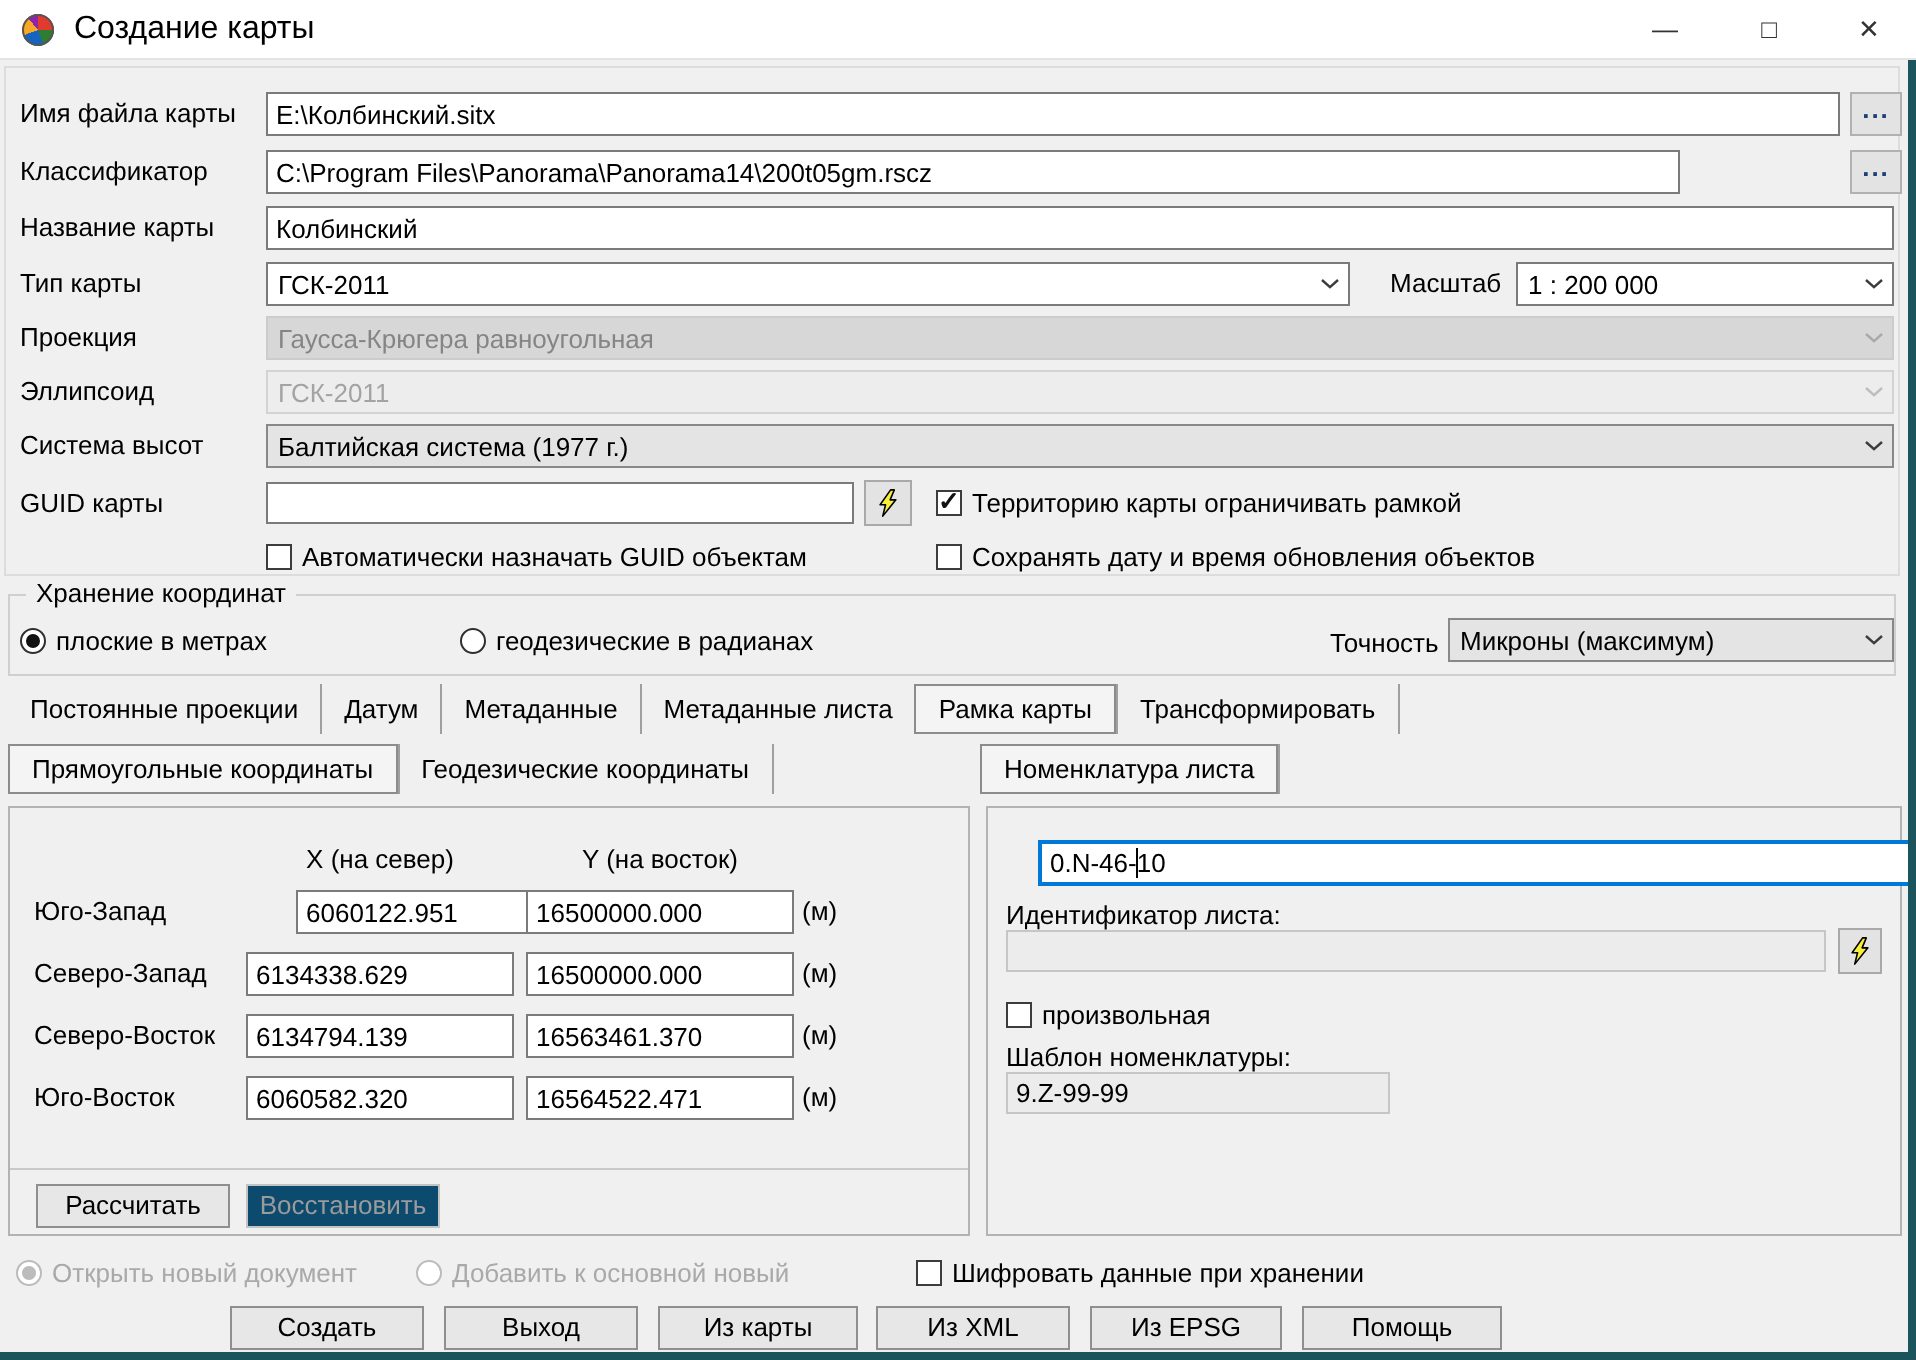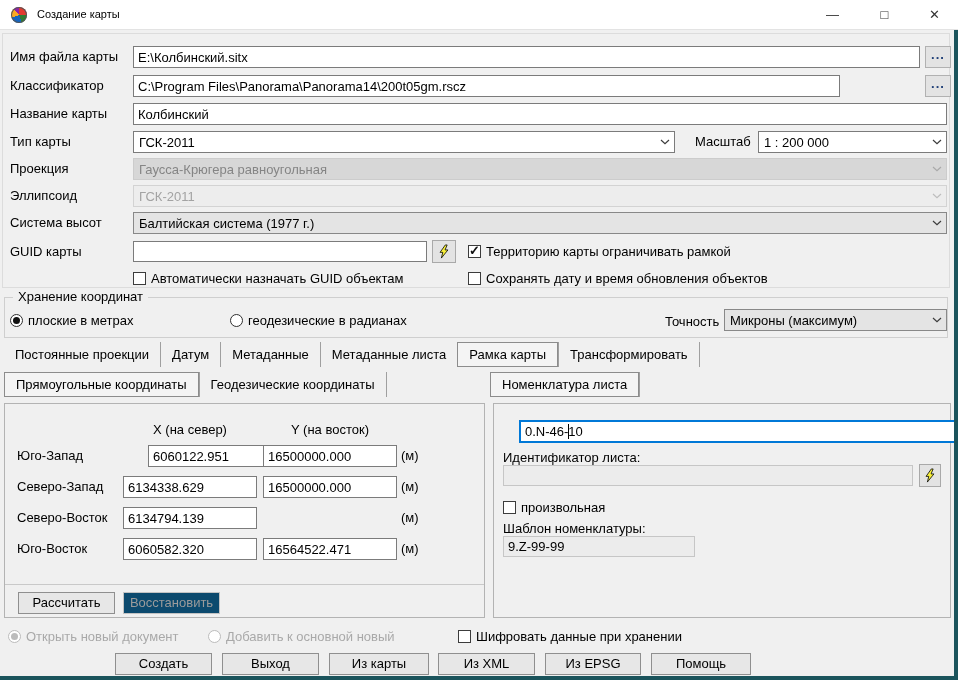--- a/index.html
+++ b/index.html
@@ -4,21 +4,21 @@
 <style>
   html,body{margin:0;padding:0;background:#cfcfcf;}
   #window{position:relative;width:958px;height:680px;background:#f0f0f0;
     font-family:"Liberation Sans",sans-serif;font-size:13px;color:#000;overflow:hidden;}
   
   .titlebar{position:absolute;top:0;left:0;width:958px;height:30px;background:#ffffff;
     border-bottom:1px solid #e3e3e3;box-sizing:border-box;}
   .app-icon{position:absolute;left:11px;top:7px;width:16px;height:16px;border-radius:50%;
     background:conic-gradient(#e23a2e 0 90deg,#2e7d32 90deg 160deg,#1565c0 160deg 250deg,#f9a825 250deg 320deg,#8e24aa 320deg 360deg);
     box-shadow:inset 0 0 0 1px #555;}
-  .title-text{position:absolute;left:37px;top:0;line-height:29px;font-size:11px;}
+  .title-text{position:absolute;left:37px;top:0;line-height:29px;font-size:16px;}
   .win-btn{position:absolute;top:0;width:45px;height:29px;text-align:center;line-height:29px;
     font-size:13px;color:#333;cursor:default;}
   
   .edge-right{position:absolute;top:30px;right:0;width:4px;bottom:0;background:#1b545c;}
   .edge-bottom{position:absolute;left:0;right:0;bottom:0;height:4px;background:#1b545c;}
   
   #content{position:absolute;top:30px;left:0;width:954px;height:646px;background:#f0f0f0;}
   .lbl{position:absolute;white-space:nowrap;color:#000;}
   .panelbox{position:absolute;border:1px solid #dcdcdc;box-sizing:border-box;}
   
@@ -202,20 +202,21 @@
       <input class="txt" style="left: 258px; top: 41px; width: 134px;" value="16500000.000">
       <span class="unit" style="left:396px;top:44px">(м)</span>
 
       <span class="lbl" style="left:12px;top:75px">Северо-Запад</span>
       <input class="txt" style="left: 118px; top: 72px; width: 134px;" value="6134338.629">
       <input class="txt" style="left: 258px; top: 72px; width: 134px;" value="16500000.000">
       <span class="unit" style="left:396px;top:75px">(м)</span>
 
       <span class="lbl" style="left:12px;top:106px">Северо-Восток</span>
       <input class="txt" style="left: 118px; top: 103px; width: 134px;" value="6134794.139">
+      <input class="txt" style="left: 258px; top: 103px; width: 134px;" value="16563461.370">
       <span class="unit" style="left:396px;top:106px">(м)</span>
 
       <span class="lbl" style="left:12px;top:137px">Юго-Восток</span>
       <input class="txt" style="left: 118px; top: 134px; width: 134px;" value="6060582.320">
       <input class="txt" style="left: 258px; top: 134px; width: 134px;" value="16564522.471">
       <span class="unit" style="left:396px;top:137px">(м)</span>
 
       <div class="divider" style="top:180px"></div>
       <div class="btn" style="left:13px;top:188px;width:97px;height:22px">Рассчитать</div>
       <div class="btn disabled" style="left:118px;top:188px;width:97px;height:22px">Восстановить</div>

